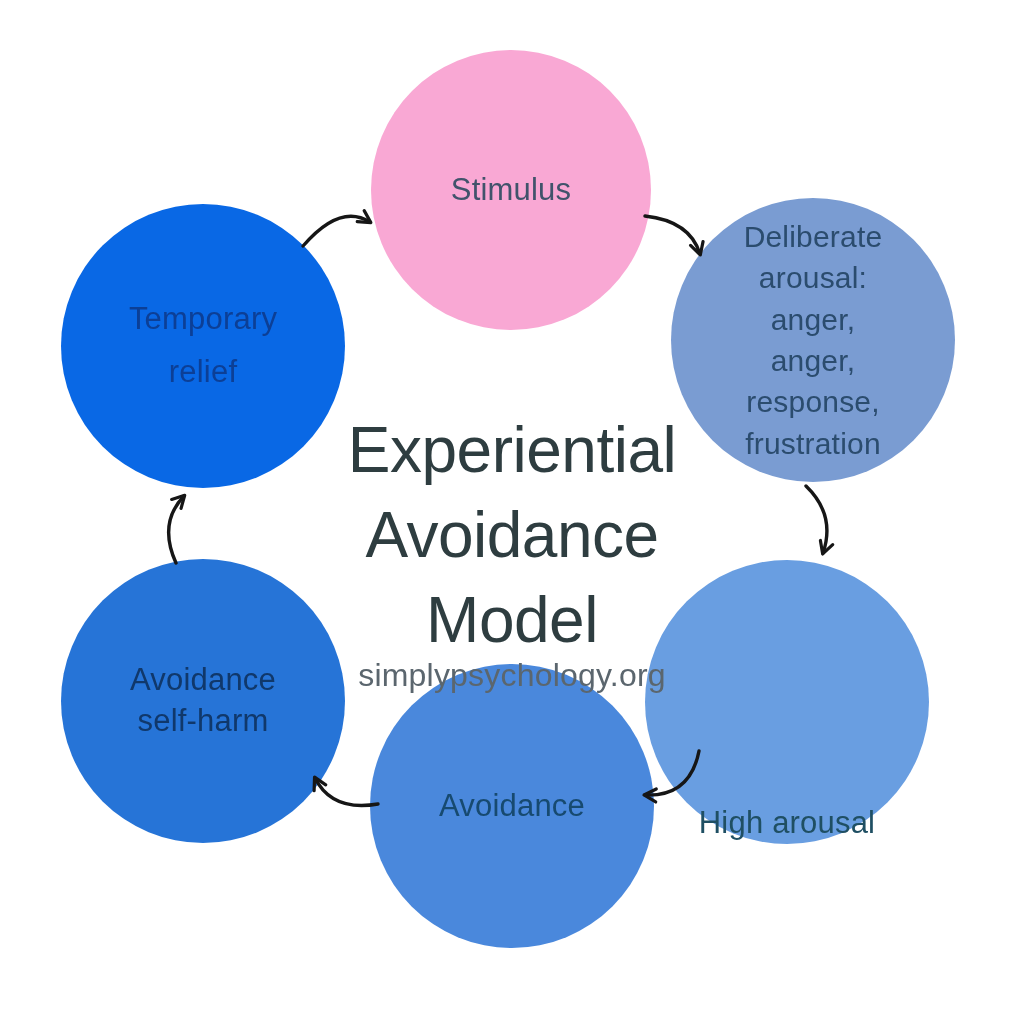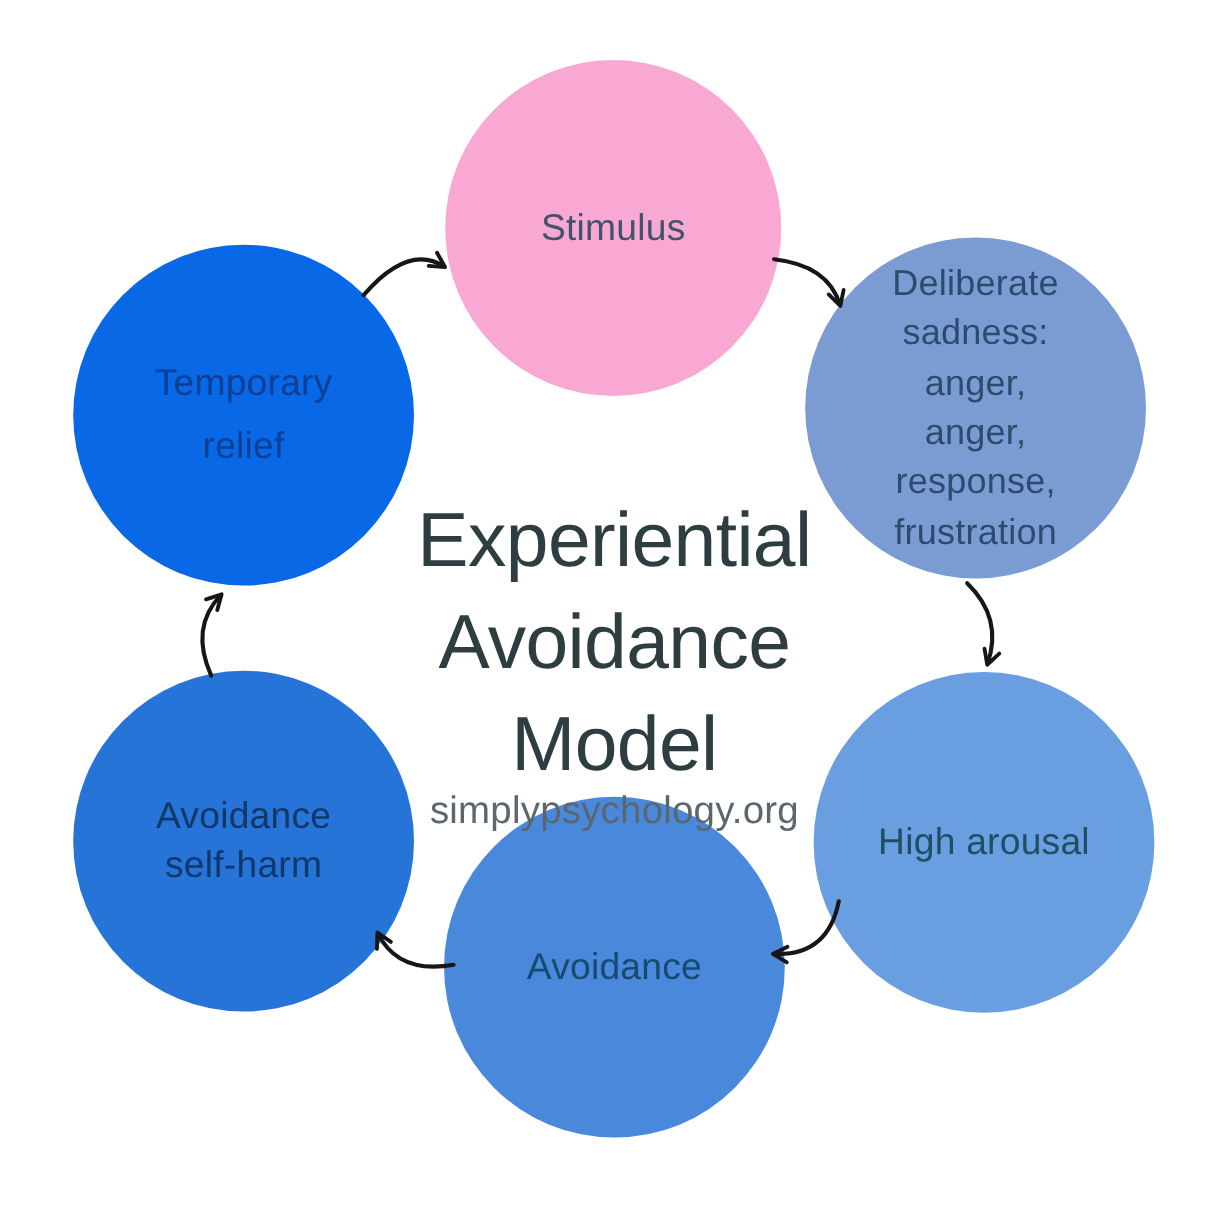--- a/index.html
+++ b/index.html
@@ -58,28 +58,28 @@
 <body>
 
 <div class="canvas">
 
   <div class="node" style="left: 371px; top: 50px; width: 280px; height: 280px; background-color: #f9a8d4; color: rgb(65, 83, 107);">
     <div class="node-line">Stimulus</div>
   </div>
 
   <div class="node multiline-6" style="left: 671px; top: 198px; width: 284px; height: 284px; background-color: rgb(122, 156, 210); color: rgb(43, 76, 110);">
     <div class="node-line">Deliberate</div>
-    <div class="node-line">sadness:</div>
+    <div class="node-line">arousal:</div>
     <div class="node-line">anger,</div>
     <div class="node-line">anger,</div>
     <div class="node-line">response,</div>
     <div class="node-line">frustration</div>
   </div>
 
-  <div class="node" style="left: 678px; top: 560px; width: 284px; height: 284px; background-color: rgb(105, 158, 225); color: rgb(31, 79, 99);">
+  <div class="node" style="left: 645px; top: 560px; width: 284px; height: 284px; background-color: rgb(105, 158, 225); color: rgb(31, 79, 99); justify-content: flex-end;">
     <div class="node-line">High arousal</div>
   </div>
 
   <div class="node" style="left: 370px; top: 664px; width: 284px; height: 284px; background-color: rgb(74, 136, 220); color: rgb(23, 74, 112);">
     <div class="node-line">Avoidance</div>
   </div>
 
   <div class="node" style="left: 61px; top: 559px; width: 284px; height: 284px; background-color: rgb(38, 116, 215); color: rgb(16, 56, 107);">
     <div class="node-line">Avoidance</div>
     <div class="node-line">self-harm</div>

